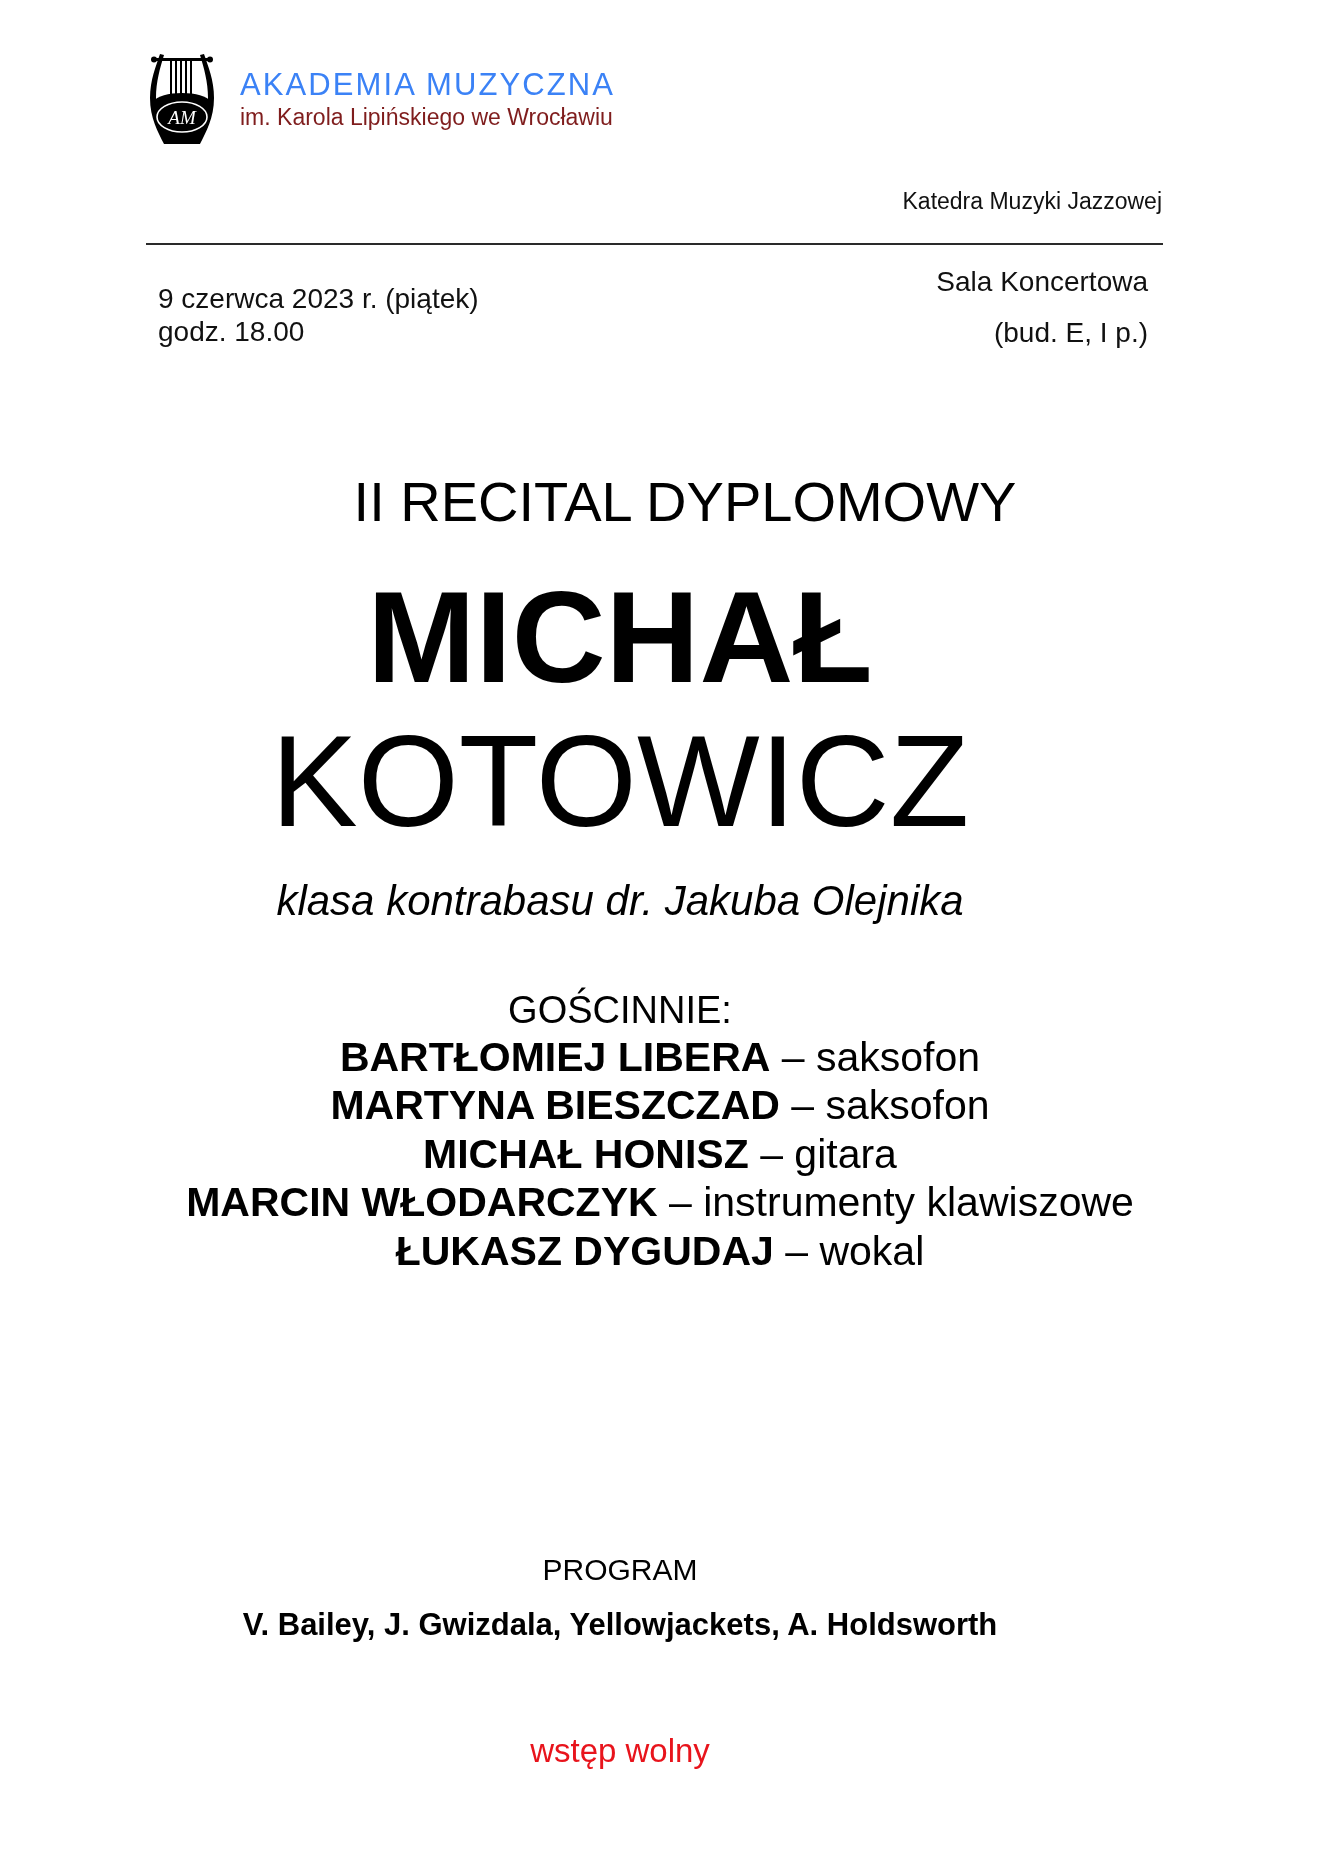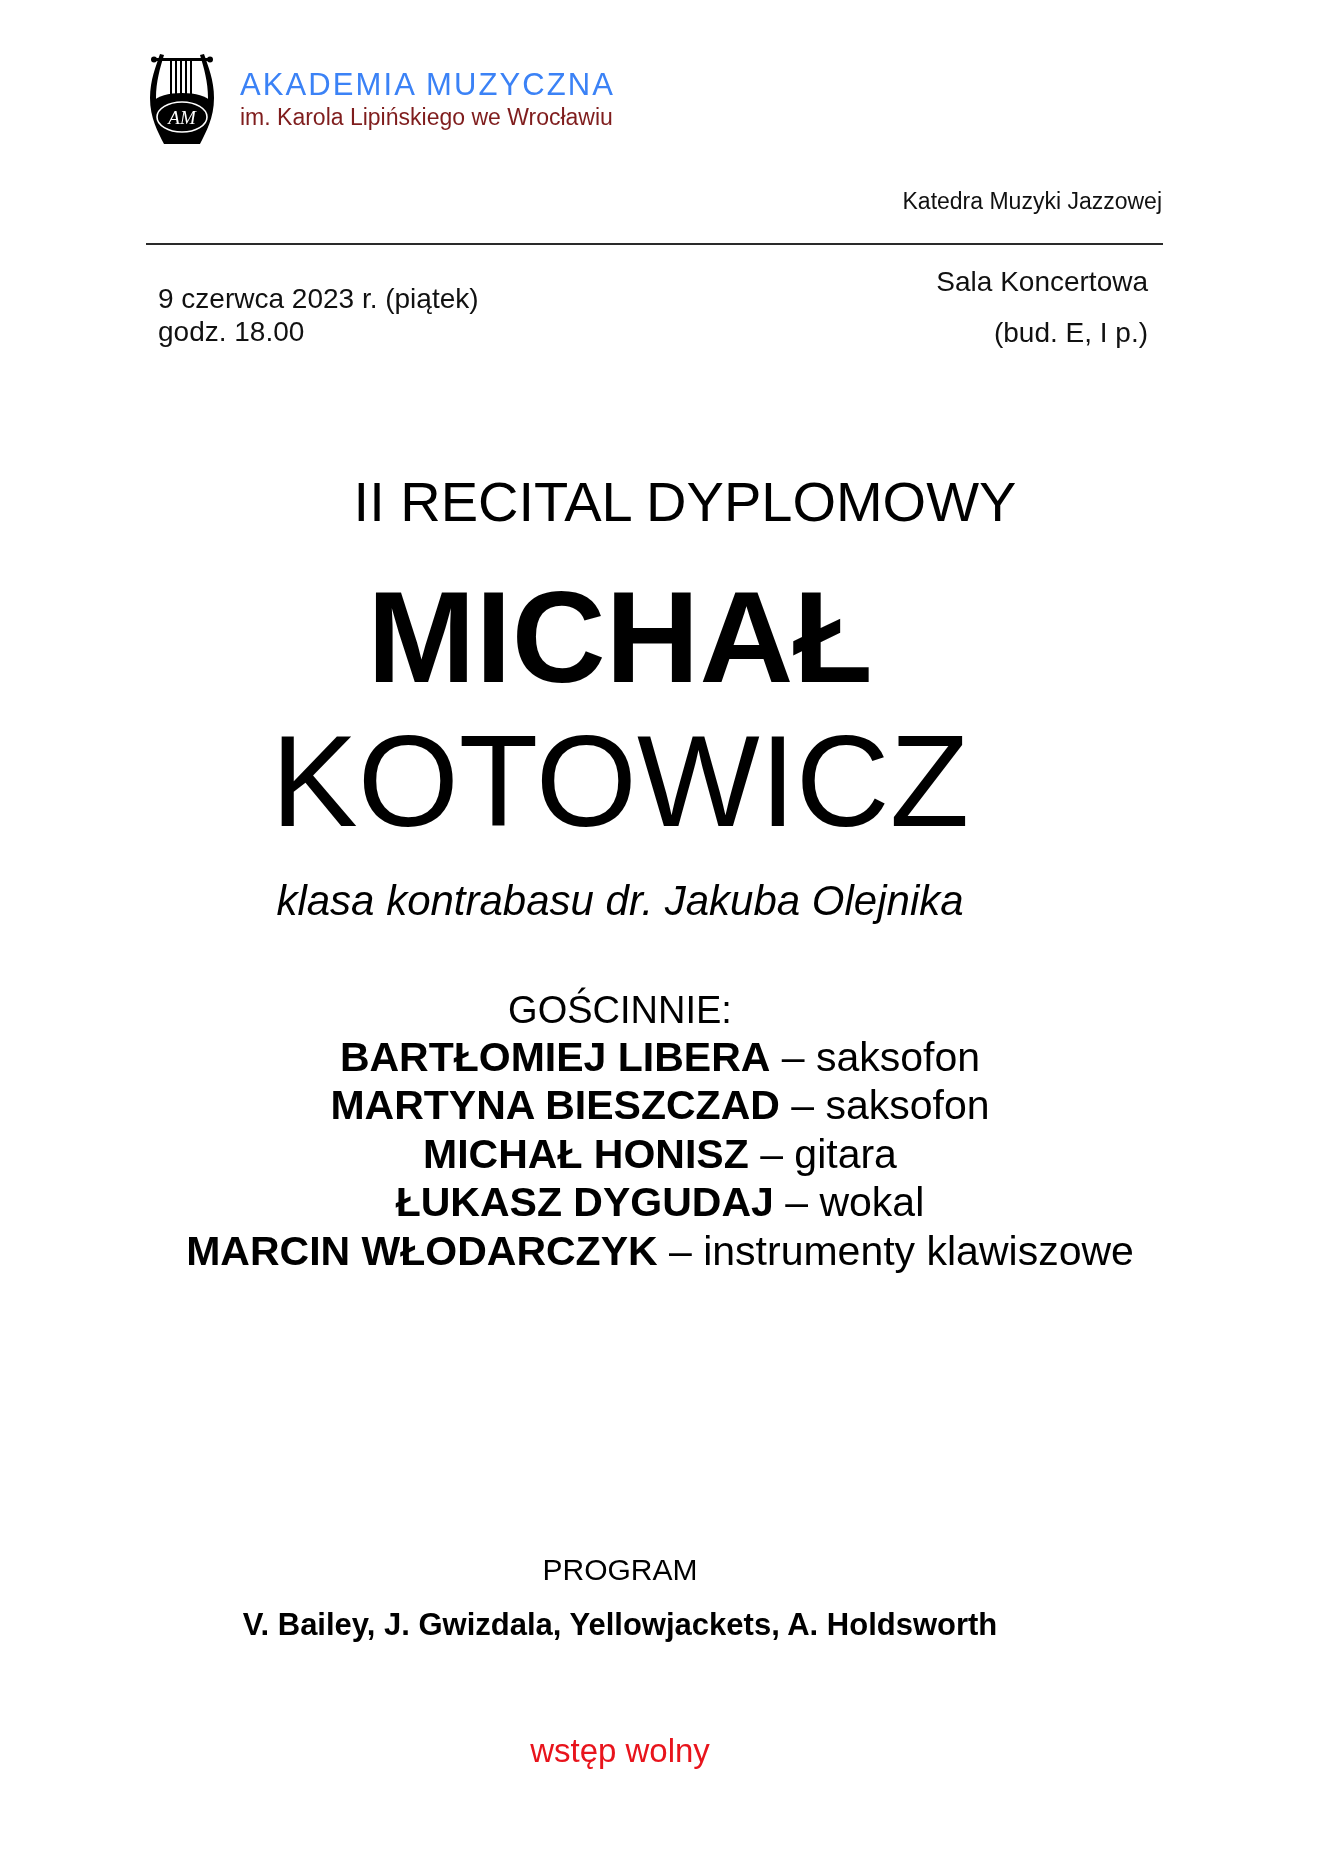--- a/index.html
+++ b/index.html
@@ -64,20 +64,20 @@
 <div id="recital-title" class="abs">II RECITAL DYPLOMOWY</div>
 <div id="performer-first" class="abs center">MICHAŁ</div>
 <div id="performer-last" class="abs center">KOTOWICZ</div>
 <div id="performer-class" class="abs center">klasa kontrabasu dr. Jakuba Olejnika</div>
 
 <div id="guests-heading" class="abs center">GOŚCINNIE:</div>
 <div id="guest-list">
   <div class="guest-line"><span class="guest-name">BARTŁOMIEJ LIBERA</span><span> – </span><span>saksofon</span></div>
   <div class="guest-line"><span class="guest-name">MARTYNA BIESZCZAD</span><span> – </span><span>saksofon</span></div>
   <div class="guest-line"><span class="guest-name">MICHAŁ HONISZ</span><span> – </span><span>gitara</span></div>
+  <div class="guest-line"><span class="guest-name">MARCIN WŁODARCZYK</span><span> – </span><span>instrumenty klawiszowe</span></div>
   <div class="guest-line"><span class="guest-name">ŁUKASZ DYGUDAJ</span><span> – </span><span>wokal</span></div>
-  <div class="guest-line"><span class="guest-name">MARCIN WŁODARCZYK</span><span> – </span><span>instrumenty klawiszowe</span></div>
 </div>
 
 <div id="program-heading" class="abs center">PROGRAM</div>
 <div id="program-composers" class="abs center">V. Bailey, J. Gwizdala, Yellowjackets, A. Holdsworth</div>
 
 <div id="admission" class="abs center" style="color: rgb(232, 20, 28);">wstęp wolny</div>
 
 </body></html>

